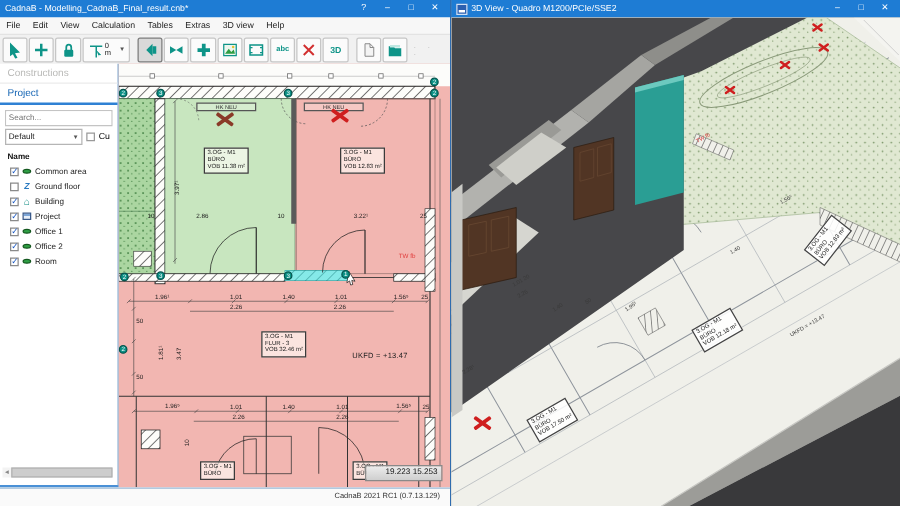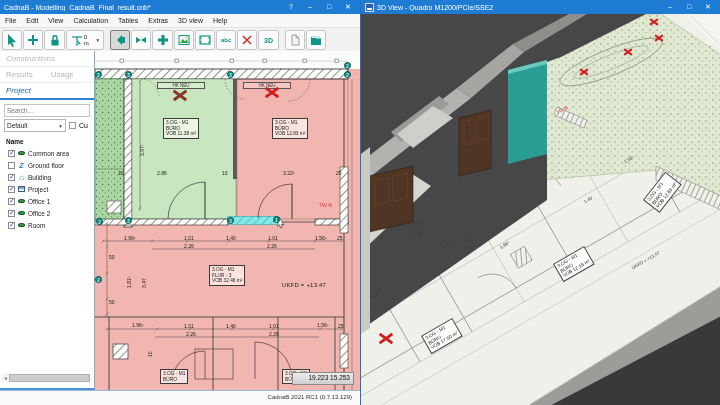--- a/index.html
+++ b/index.html
@@ -29,21 +29,21 @@
   .tbtn.pressed{background:#d9d9d9;border-color:#7c7c7c;}
   .tbtn.wide{width:auto;padding:0 3px;gap:2px;font-size:6px;color:#222;}
   .tbtn .lbl{font-size:7px;font-weight:bold;color:#0e9488;}
   .tsep{width:4px;}
   .tdots{font-size:6px;color:#b5b5b5;letter-spacing:4px;margin-left:4px;}
 
   
   .sidebar{position:absolute;left:0;top:51px;width:95px;height:339px;background:#fff;
            border-right:1px solid #7fa8cf;box-sizing:border-box;font-size:7px;
            border-bottom:2px solid #4a90d6;}
-  .ptab{padding:3px 6px;color:#b9b9b7;font-size:8px;border-bottom:1px solid #ececec;font-style:italic;}
+  .ptab{padding:3px 6px;color:#b9b9b7;font-size:8px;border-bottom:1px solid #ececec;}
   .ptab-row{display:flex;gap:18px;padding:3px 6px;color:#b9b9b7;font-size:8px;border-bottom:1px solid #ececec;}
   .ptab.active{color:#1766b4;border-bottom:2px solid #2f81d4;}
   .searchbox{margin:4px 4px 2px 4px;height:11px;border:1px solid #c4c4c4;}
   .searchbox input{width:100%;height:100%;border:0;font-size:6.5px;padding:0 2px;box-sizing:border-box;
                    font-family:"Liberation Sans",sans-serif;color:#333;outline:none;}
   .filter-row{display:flex;align-items:center;margin:2px 4px;gap:3px;}
   .dropdown{flex:0 0 56px;height:11px;border:1px solid #b5b5b5;display:flex;align-items:center;
             font-size:6.5px;padding:0 2px;justify-content:space-between;color:#222;}
   .dd-arrow{font-size:5px;color:#555;}
   .cb{width:7px;height:7px;border:1px solid #8a8a8a;background:#fff;display:inline-block;
@@ -208,24 +208,20 @@
       <svg width="14" height="14">
         <path d="M2,4 h4 l1,1.5 h5 V12 H2 Z" fill="#0e9488"></path>
         <rect x="3" y="3" width="8" height="2" fill="#bfe8e2"></rect>
         </svg>
     </div>
     <span class="tdots">. . .</span>
   </div>
 
   <div class="sidebar">
     <div class="ptab">Constructions</div>
-    <div class="ptab-row">
-      <span>Results</span>
-      <span>Usage</span>
-    </div>
     <div class="ptab active">Project</div>
     <div class="searchbox">
       <input placeholder="Search..." style="">
     </div>
     <div class="filter-row">
       <div class="dropdown">
         <span>Default</span>
         <span class="dd-arrow">▼</span>
       </div>
       <span class="cb" style="border-color:#9a9a9a;"></span>

